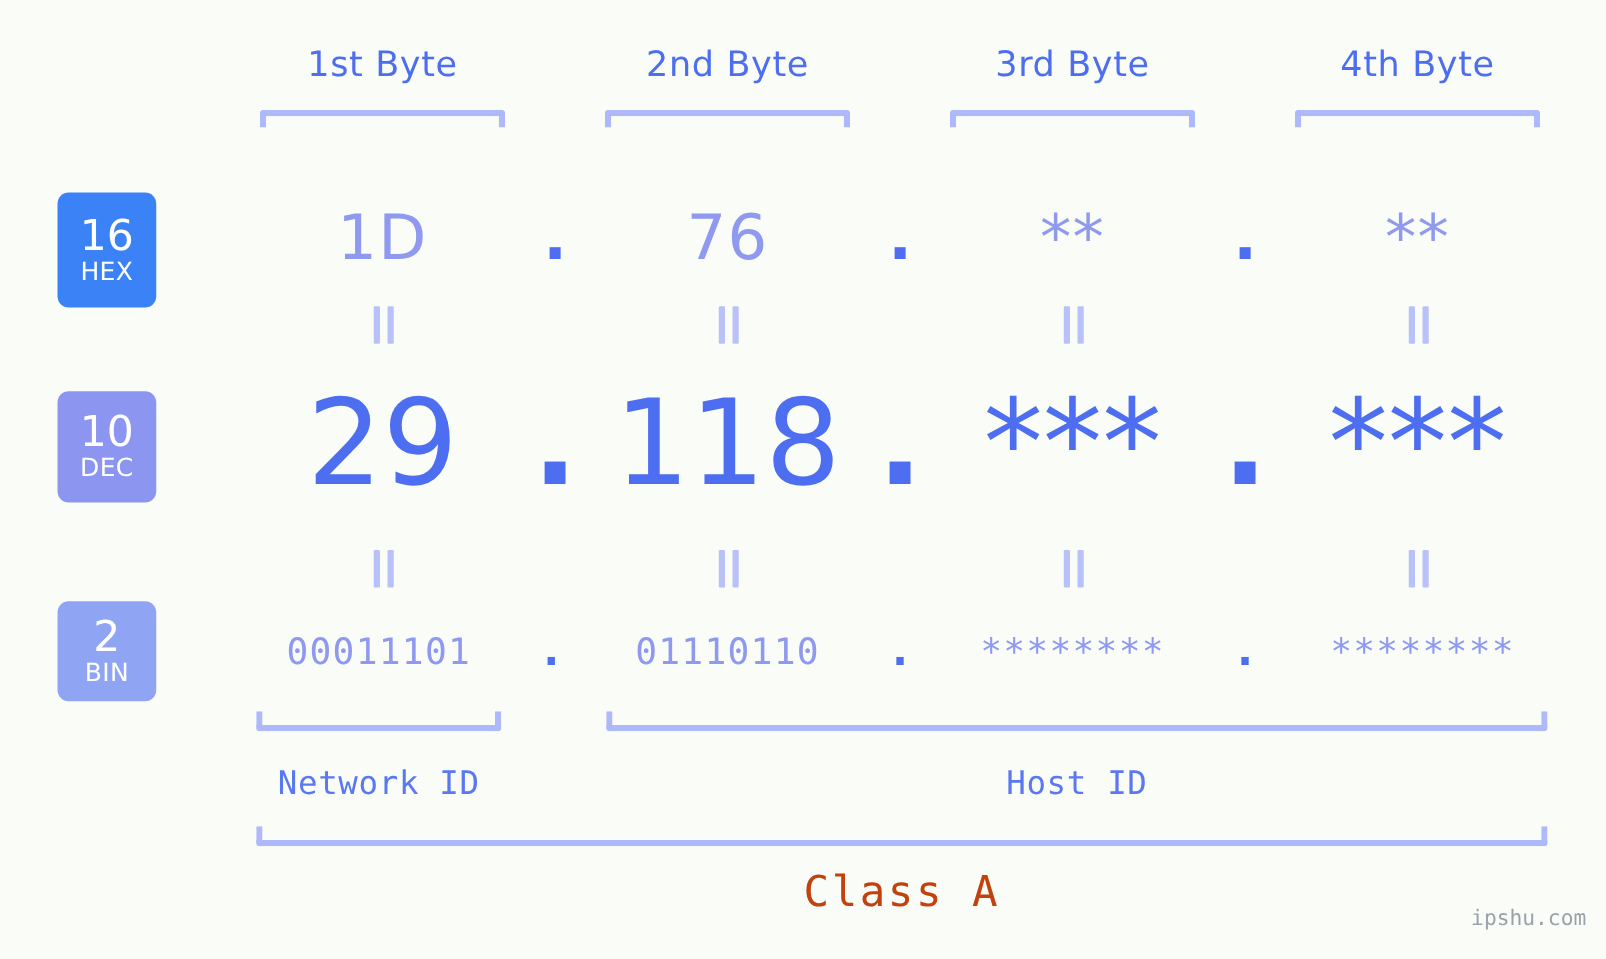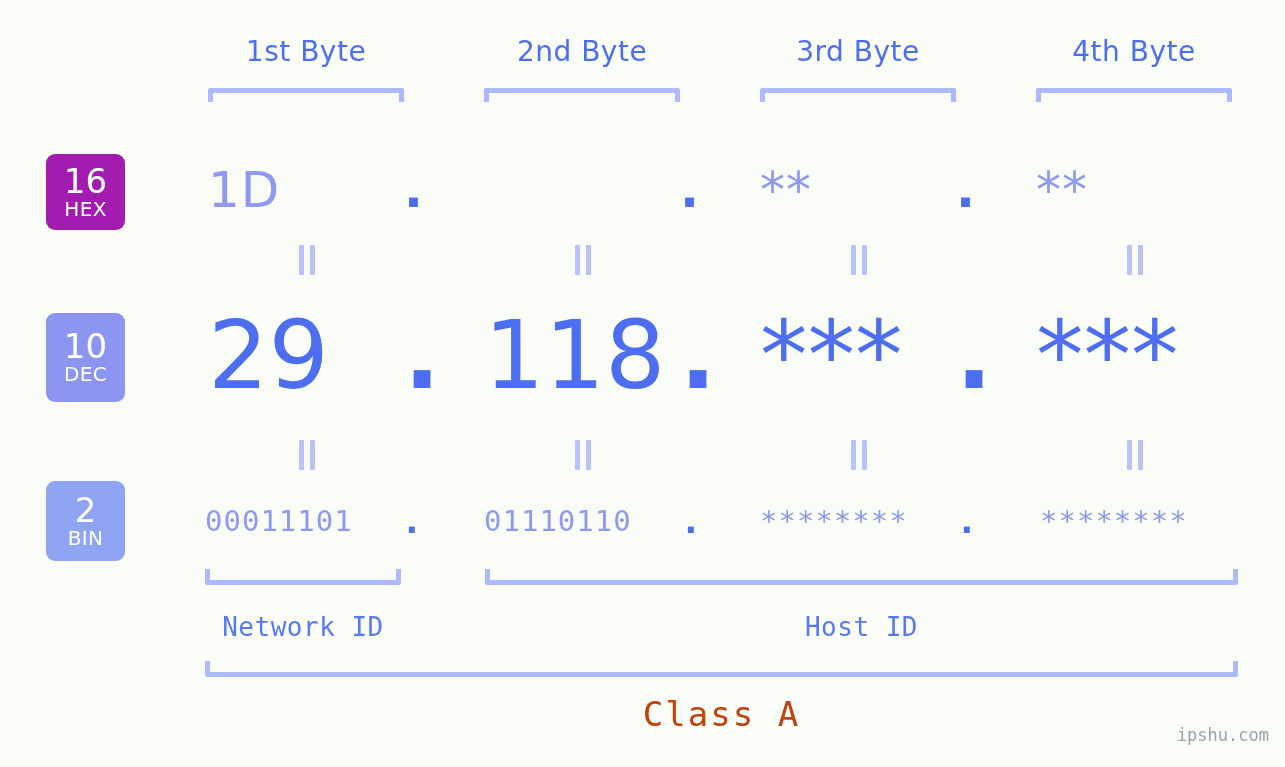--- a/index.html
+++ b/index.html
@@ -75,28 +75,28 @@
     font-family: "DejaVu Sans", sans-serif;
     font-weight: 400;
   }
   .badge .badge-sub {
     font-size: 20px;
     line-height: 23px;
     font-family: "DejaVu Sans", sans-serif;
     font-weight: 400;
     letter-spacing: 0.3px;
   }
-  #badge-hex { top: 154px; height: 76px; background: #a21caf; }
+  #badge-hex { top: 154px; height: 92px; background: #3b82f6; }
   #badge-dec { top: 313px; height: 89px; background: #8c95f0; }
   #badge-bin { top: 481px; height: 80px; background: #8fa4f3; }
 
   
   .cell {
     position: absolute;
-    text-align: left;
+    text-align: center;
     white-space: nowrap;
     font-family: "DejaVu Sans", sans-serif;
   }
 
   
   .hex-val {
     top: 155px;
     height: 70px;
     line-height: 70px;
     font-size: 50px;
@@ -214,20 +214,21 @@
   <div class="bracket-top" style="left:760px; width:196px;"></div>
   <div class="bracket-top" style="left:1036px; width:196px;"></div>
 
   <div class="badge" id="badge-hex">
     <span class="badge-num">16</span>
     <span class="badge-sub">HEX</span>
   </div>
 
   <div class="cell hex-val" style="left:208px; width:196px;">1D</div>
   <div class="cell hex-dot" style="left:404px; width:80px;">.</div>
+  <div class="cell hex-val" style="left:484px; width:196px;">76</div>
   <div class="cell hex-dot" style="left:680px; width:80px;">.</div>
   <div class="cell hex-val" style="left:760px; width:196px;">**</div>
   <div class="cell hex-dot" style="left:956px; width:80px;">.</div>
   <div class="cell hex-val" style="left:1036px; width:196px;">**</div>
 
   <div class="eq" style="left:295px; top:245px;">
       <i></i>
       <i></i>
     </div>
   <div class="eq" style="left:571px; top:245px;">

